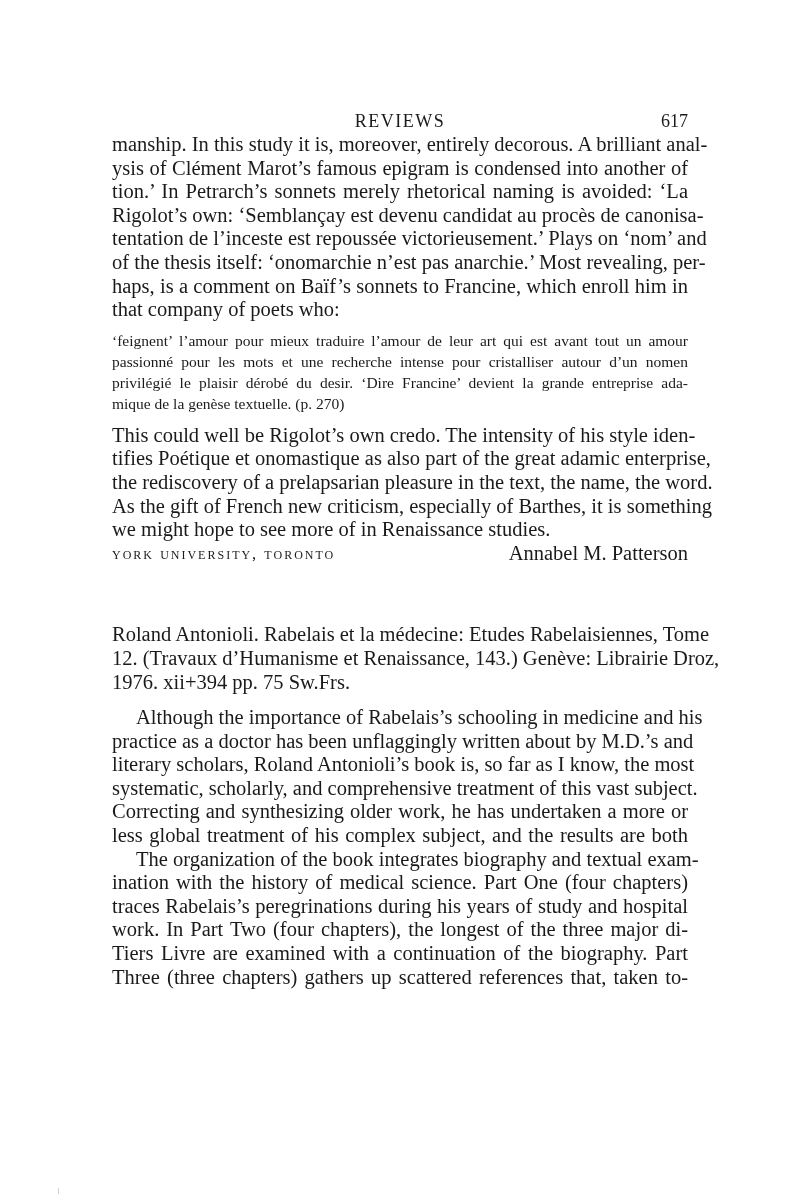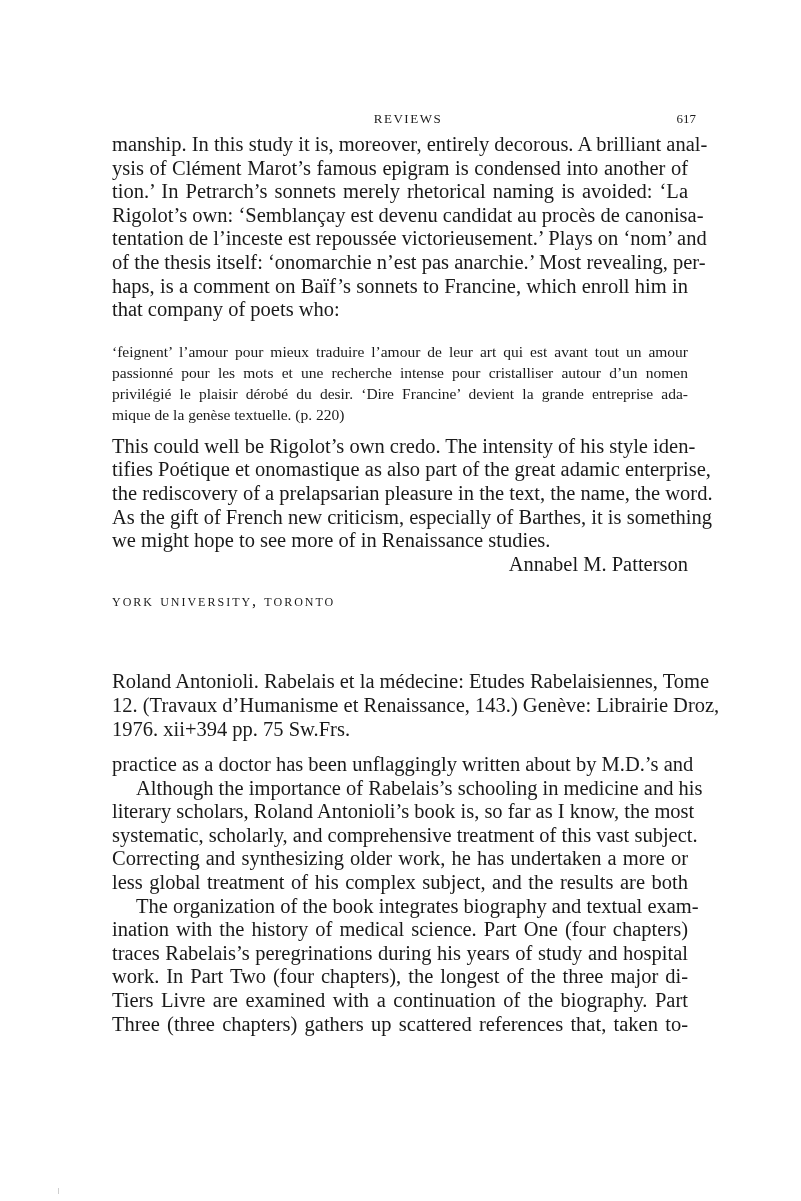--- a/index.html
+++ b/index.html
@@ -1,29 +1,29 @@
 <!DOCTYPE html>
 <html><head>
 <meta charset="utf-8">
 <style>
   html, body { margin: 0; padding: 0; background: #ffffff; }
   body { width: 801px; height: 1201px; position: relative; overflow: hidden;
          font-family: "Liberation Serif", "DejaVu Serif", serif; color: #1a1a1a; }
   .page { position: absolute; left: 112px; top: 0; width: 576px; }
-  .header { position: absolute; top: 111px; left: 8px; width: 576px; height: 22px;
-            font-size: 13px; }
+  .header { position: absolute; top: 111px; left: 0; width: 576px; height: 22px;
+            font-size: 18px; }
   .running-head { position: absolute; left: 0; right: 0; text-align: center; letter-spacing: 1.5px; }
   .page-num { position: absolute; right: 0; }
   .body { position: absolute; top: 133px; left: 0; width: 576px; font-size: 20.5px; line-height: 23.6px; }
   .line { display: block; white-space: nowrap; text-align: justify; text-align-last: justify; height: 23.6px; }
   .line.last { text-align-last: left; }
-  .quote { font-size: 15.5px; line-height: 21px; margin-top: 19px; margin-bottom: 10px; }
+  .quote { font-size: 15.5px; line-height: 21px; margin-top: 8px; margin-bottom: 10px; }
   .quote .line { height: 21px; }
   .sig { display: flex; justify-content: space-between; margin-top: 0; }
-  .sc { font-variant: small-caps; letter-spacing: 2px; font-size: 16.5px; text-transform: lowercase; margin-top: 36px; }
+  .sc { font-variant: small-caps; letter-spacing: 2px; font-size: 16.5px; text-transform: lowercase; }
   .gap { height: 58px; }
   .indent { text-indent: 24px; }
   .margin-mark { position: absolute; left: 58px; top: 1188px; width: 1px; height: 6px; background: #cfcfcf; }
 </style>
 </head>
 <body>
 
 <div class="page">
   <div class="header">
     <span class="running-head">REVIEWS</span>
@@ -39,21 +39,21 @@
       <span class="line">tentation de l’inceste est repoussée victorieusement.’ Plays on ‘nom’ and</span>
       <span class="line">of the thesis itself: ‘onomarchie n’est pas anarchie.’ Most revealing, per-</span>
       <span class="line">haps, is a comment on Baïf’s sonnets to Francine, which enroll him in</span>
       <span class="line last">that company of poets who:</span>
     </div>
 
     <div class="quote">
       <span class="line">‘feignent’ l’amour pour mieux traduire l’amour de leur art qui est avant tout un amour</span>
       <span class="line">passionné pour les mots et une recherche intense pour cristalliser autour d’un nomen</span>
       <span class="line">privilégié le plaisir dérobé du desir. ‘Dire Francine’ devient la grande entreprise ada-</span>
-      <span class="line last">mique de la genèse textuelle. (p. 220)</span>
+      <span class="line last">mique de la genèse textuelle. (p. 270)</span>
     </div>
 
     <div>
       <span class="line">This could well be Rigolot’s own credo. The intensity of his style iden-</span>
       <span class="line">tifies Poétique et onomastique as also part of the great adamic enterprise,</span>
       <span class="line">the rediscovery of a prelapsarian pleasure in the text, the name, the word.</span>
       <span class="line">As the gift of French new criticism, especially of Barthes, it is something</span>
       <span class="line last">we might hope to see more of in Renaissance studies.</span>
     </div>
 
@@ -66,22 +66,22 @@
 
     <div>
       <span class="line">Roland Antonioli. Rabelais et la médecine: Etudes Rabelaisiennes, Tome</span>
       <span class="line">12. (Travaux d’Humanisme et Renaissance, 143.) Genève: Librairie Droz,</span>
       <span class="line last">1976. xii+394 pp. 75 Sw.Frs.</span>
     </div>
 
     <div style="height:12px"></div>
 
     <div>
+      <span class="line indent">Although the importance of Rabelais’s schooling in medicine and his</span>
       <span class="line">practice as a doctor has been unflaggingly written about by M.D.’s and</span>
-      <span class="line indent">Although the importance of Rabelais’s schooling in medicine and his</span>
       <span class="line">literary scholars, Roland Antonioli’s book is, so far as I know, the most</span>
       <span class="line">systematic, scholarly, and comprehensive treatment of this vast subject.</span>
       <span class="line">Correcting and synthesizing older work, he has undertaken a more or</span>
       <span class="line">less global treatment of his complex subject, and the results are both</span>
     </div>
 
     <div>
       <span class="line indent">The organization of the book integrates biography and textual exam-</span>
       <span class="line">ination with the history of medical science. Part One (four chapters)</span>
       <span class="line">traces Rabelais’s peregrinations during his years of study and hospital</span>

